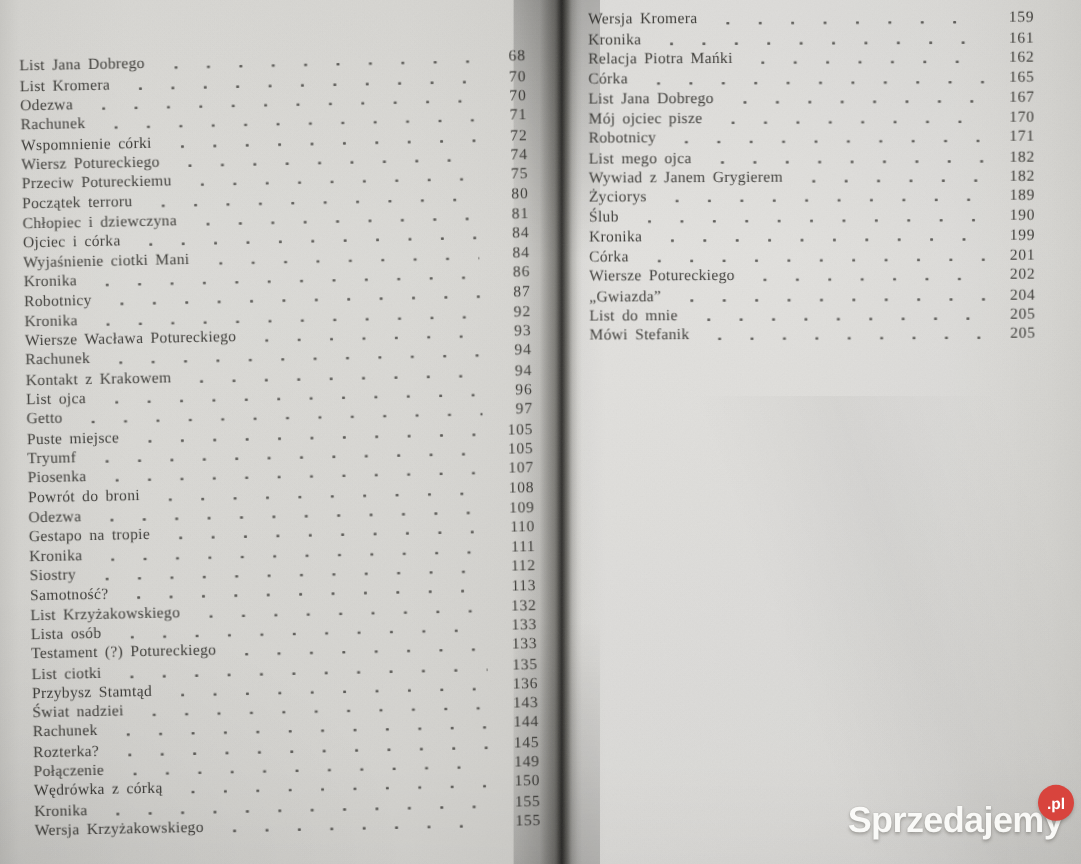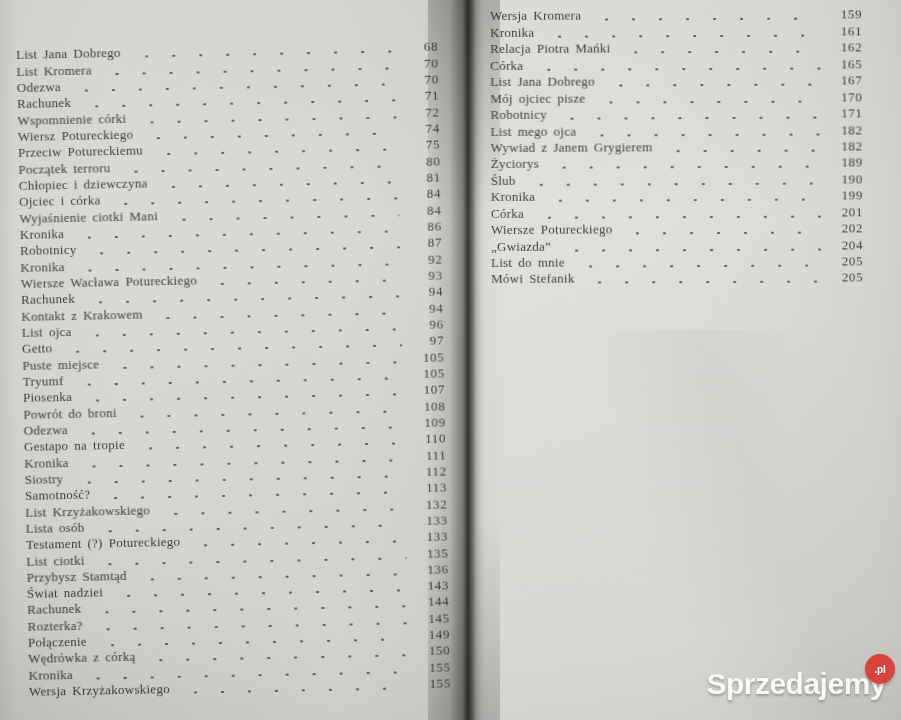--- a/index.html
+++ b/index.html
@@ -76,21 +76,21 @@
   }
   .wm-text{
     font-weight:bold;font-size:30px;letter-spacing:-0.5px;
     color:#fcfcfa;opacity:0.96;
     text-shadow:0 2px 3px rgba(88,86,80,0.45), 0 0 1px rgba(120,118,112,0.4);
   }
   .wm-badge{
     position:absolute;top:-13px;right:-9px;
     width:30px;height:30px;border-radius:50%;
     background:#d8443d;
-    color:#ffffff;font-weight:bold;font-size:10px;
+    color:#ffffff;font-weight:bold;font-size:13px;
     display:flex;align-items:center;justify-content:center;
     box-shadow:0 2px 3px rgba(88,86,80,0.35);
   }
   svg.grain{position:absolute;inset:0;width:100%;height:100%;pointer-events:none;}
 </style>
 </head>
 <body>
 
 <div id="stage">
 

